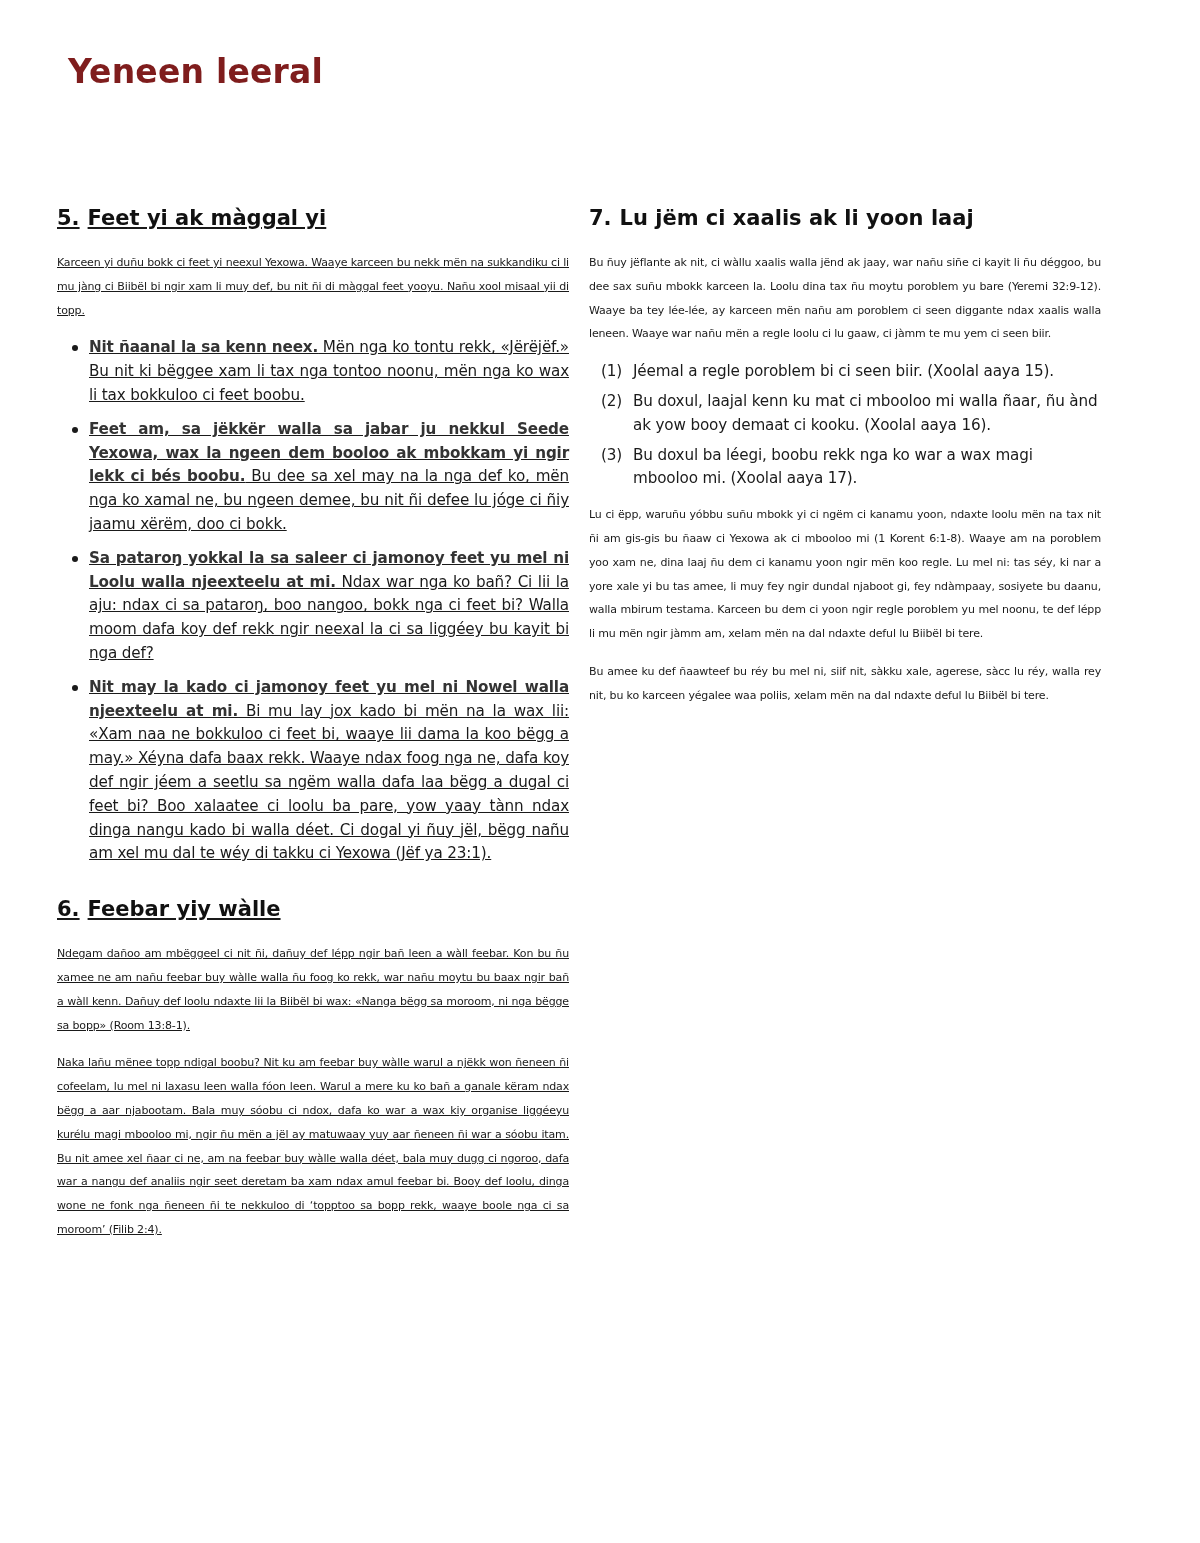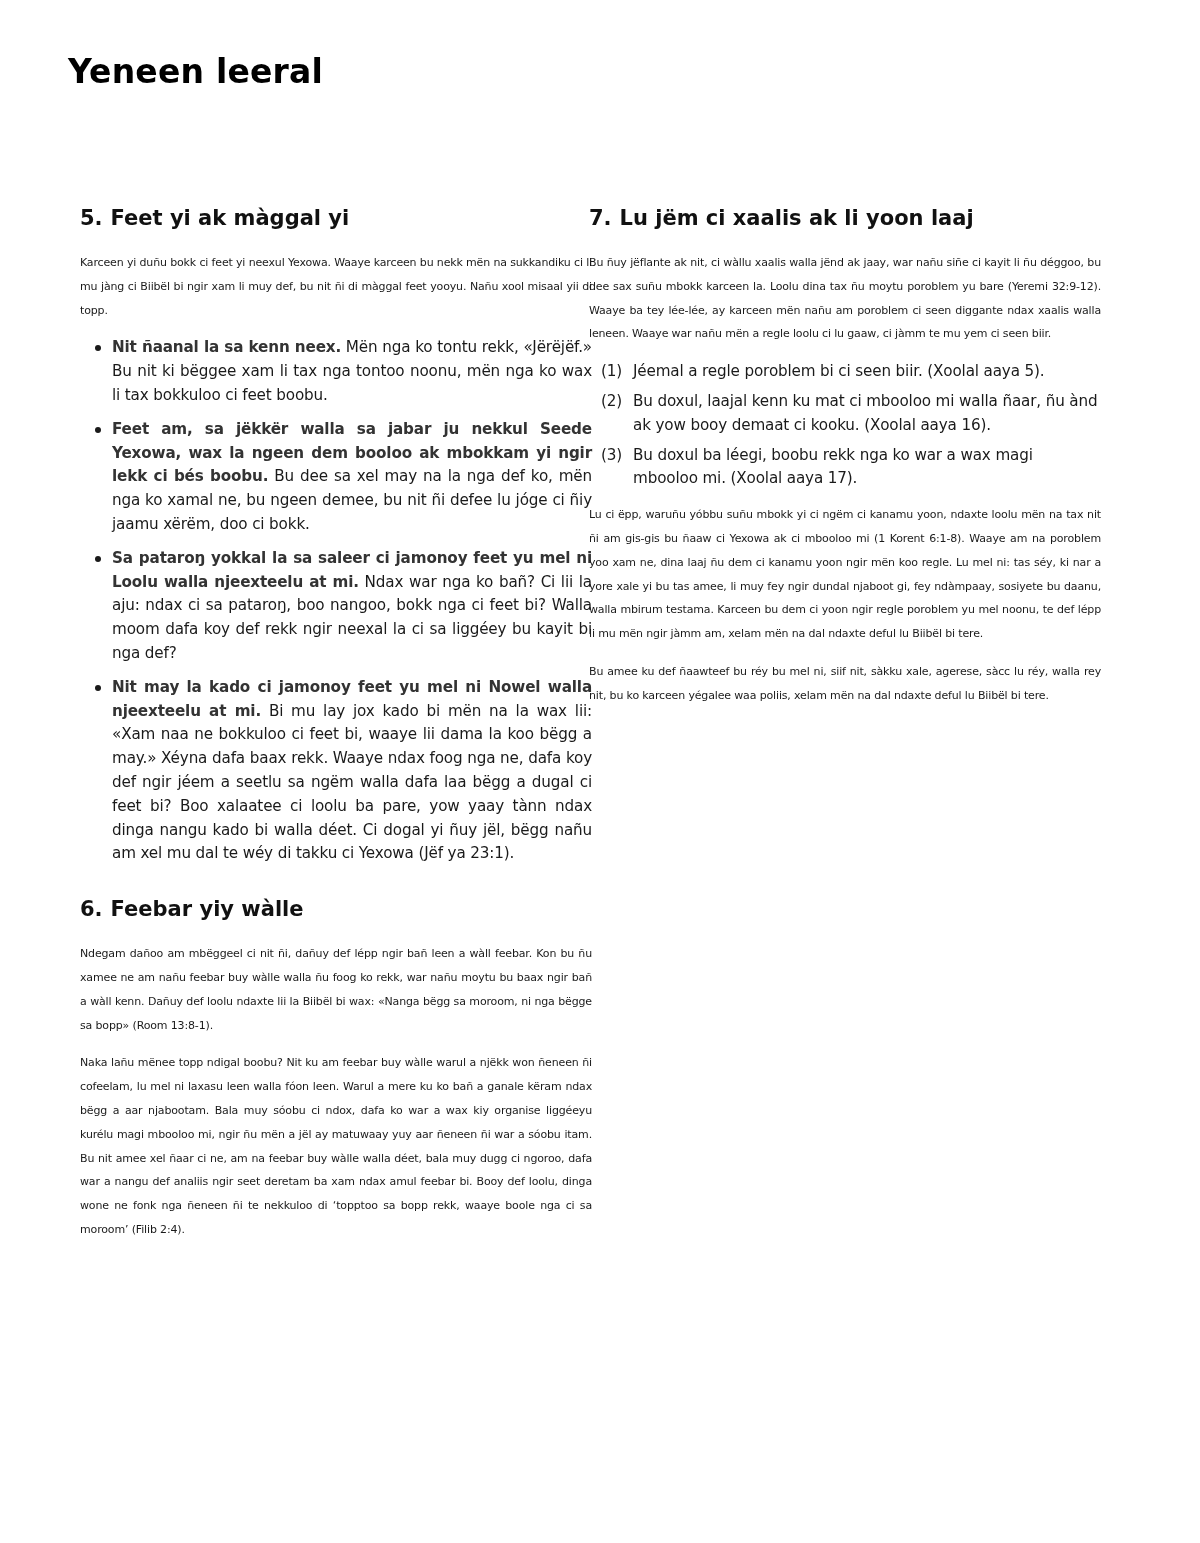--- a/index.html
+++ b/index.html
@@ -3,24 +3,24 @@
 <meta charset="utf-8">
 <style>
   html, body { margin: 0; padding: 0; background: #ffffff; }
   body {
     width: 1200px; height: 1543px; position: relative; overflow: hidden;
     font-family: "DejaVu Sans", sans-serif; color: #1a1a1a;
   }
   .page-header {
     position: absolute; left: 68px; top: 52px;
     font-family: "DejaVu Sans", sans-serif; font-weight: bold;
-    font-size: 33px; color: #000000; letter-spacing: 0.2px;
+    font-size: 33px; color: #7f1d1d; letter-spacing: 0.2px;
   }
   .col { position: absolute; top: 203px; }
-  .col-left { left: 80px; width: 512px; }
+  .col-left { left: 57px; width: 512px; text-decoration: underline; }
   .col-right { left: 589px; width: 512px; }
   h2 {
     font-family: "DejaVu Sans", sans-serif; font-weight: bold;
     font-size: 21px; margin: 0 0 18px 0; color: #111; line-height: 30px;
   }
   h2 .num { margin-right: 8px; }
   p {
     font-size: 11px; line-height: 23.8px; margin: 0 0 14px 0;
     text-align: justify; letter-spacing: -0.15px;
   }
@@ -66,20 +66,20 @@
     <p>Ndegam dañoo am mbëggeel ci nit ñi, dañuy def lépp ngir bañ leen a wàll feebar. Kon bu ñu xamee ne am nañu feebar buy wàlle walla ñu foog ko rekk, war nañu moytu bu baax ngir bañ a wàll kenn. Dañuy def loolu ndaxte lii la Biibël bi wax: «Nanga bëgg sa moroom, ni nga bëgge sa bopp» (Room 13:8-1).</p>
     <p>Naka lañu mënee topp ndigal boobu? Nit ku am feebar buy wàlle warul a njëkk won ñeneen ñi cofeelam, lu mel ni laxasu leen walla fóon leen. Warul a mere ku ko bañ a ganale këram ndax bëgg a aar njabootam. Bala muy sóobu ci ndox, dafa ko war a wax kiy organise liggéeyu kurélu magi mbooloo mi, ngir ñu mën a jël ay matuwaay yuy aar ñeneen ñi war a sóobu itam. Bu nit amee xel ñaar ci ne, am na feebar buy wàlle walla déet, bala muy dugg ci ngoroo, dafa war a nangu def analiis ngir seet deretam ba xam ndax amul feebar bi. Booy def loolu, dinga wone ne fonk nga ñeneen ñi te nekkuloo di ‘topptoo sa bopp rekk, waaye boole nga ci sa moroom’ (Filib 2:4).</p>
   </section>
 </div>
 
 <div class="col col-right">
   <section>
     <h2><span class="num">7.</span><span>Lu jëm ci xaalis ak li yoon laaj</span></h2>
     <p>Bu ñuy jëflante ak nit, ci wàllu xaalis walla jënd ak jaay, war nañu siñe ci kayit li ñu déggoo, bu dee sax suñu mbokk karceen la. Loolu dina tax ñu moytu poroblem yu bare (Yeremi 32:9-12). Waaye ba tey lée-lée, ay karceen mën nañu am poroblem ci seen diggante ndax xaalis walla leneen. Waaye war nañu mën a regle loolu ci lu gaaw, ci jàmm te mu yem ci seen biir.</p>
     <ol class="steps">
-      <li><span class="marker">(1)</span><span>Jéemal a regle poroblem bi ci seen biir. (Xoolal aaya 5).</span></li>
+      <li><span class="marker">(1)</span><span>Jéemal a regle poroblem bi ci seen biir. (Xoolal aaya 15).</span></li>
       <li><span class="marker">(2)</span><span>Bu doxul, laajal kenn ku mat ci mbooloo mi walla ñaar, ñu ànd ak yow booy demaat ci kooku. (Xoolal aaya 16).</span></li>
       <li><span class="marker">(3)</span><span>Bu doxul ba léegi, boobu rekk nga ko war a wax magi mbooloo mi. (Xoolal aaya 17).</span></li>
     </ol>
     <p>Lu ci ëpp, waruñu yóbbu suñu mbokk yi ci ngëm ci kanamu yoon, ndaxte loolu mën na tax nit ñi am gis-gis bu ñaaw ci Yexowa ak ci mbooloo mi (1 Korent 6:1-8). Waaye am na poroblem yoo xam ne, dina laaj ñu dem ci kanamu yoon ngir mën koo regle. Lu mel ni: tas séy, ki nar a yore xale yi bu tas amee, li muy fey ngir dundal njaboot gi, fey ndàmpaay, sosiyete bu daanu, walla mbirum testama. Karceen bu dem ci yoon ngir regle poroblem yu mel noonu, te def lépp li mu mën ngir jàmm am, xelam mën na dal ndaxte deful lu Biibël bi tere.</p>
     <p>Bu amee ku def ñaawteef bu réy bu mel ni, siif nit, sàkku xale, agerese, sàcc lu réy, walla rey nit, bu ko karceen yégalee waa poliis, xelam mën na dal ndaxte deful lu Biibël bi tere.</p>
   </section>
 </div>
 
 </body></html>

